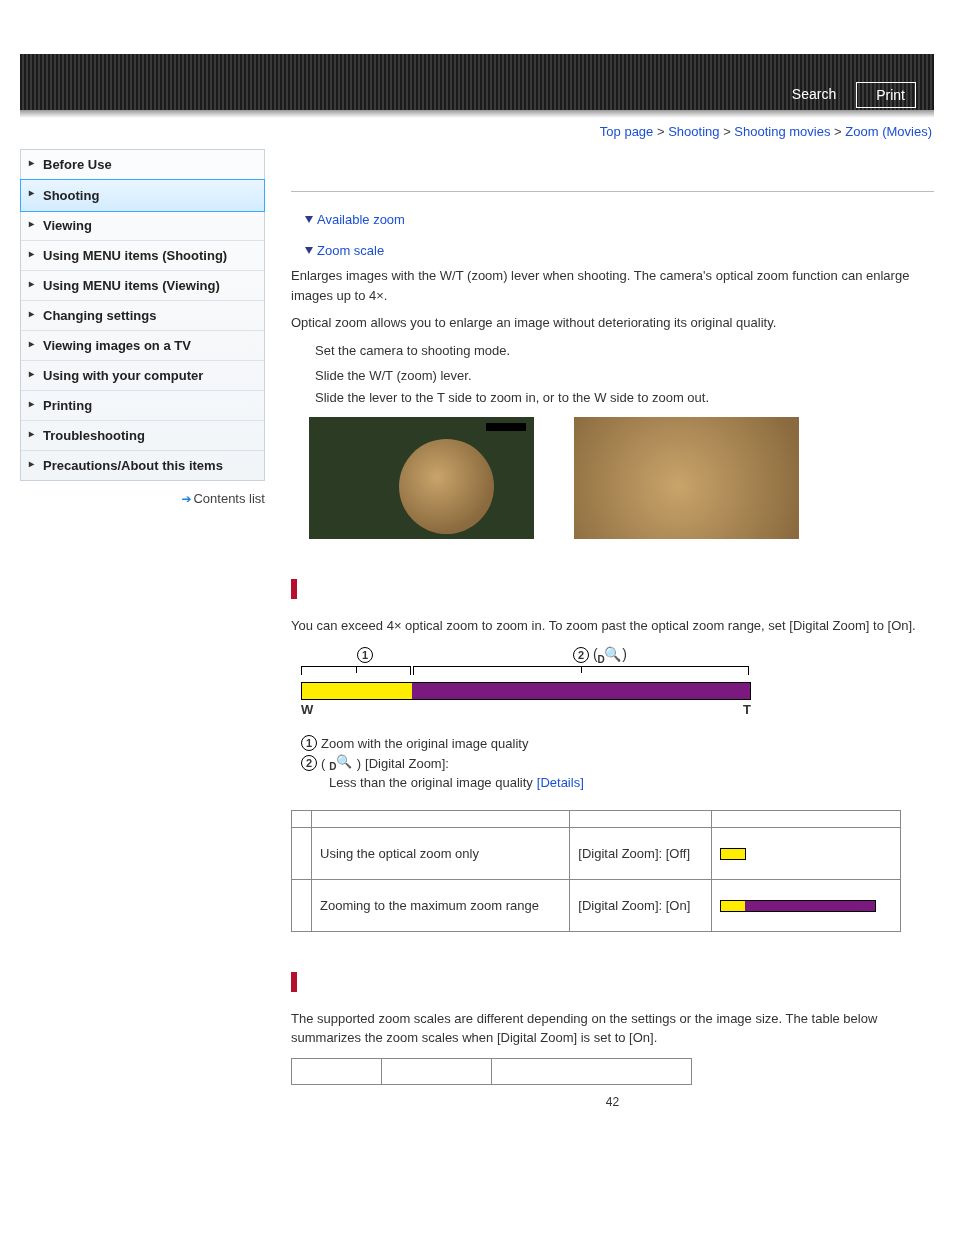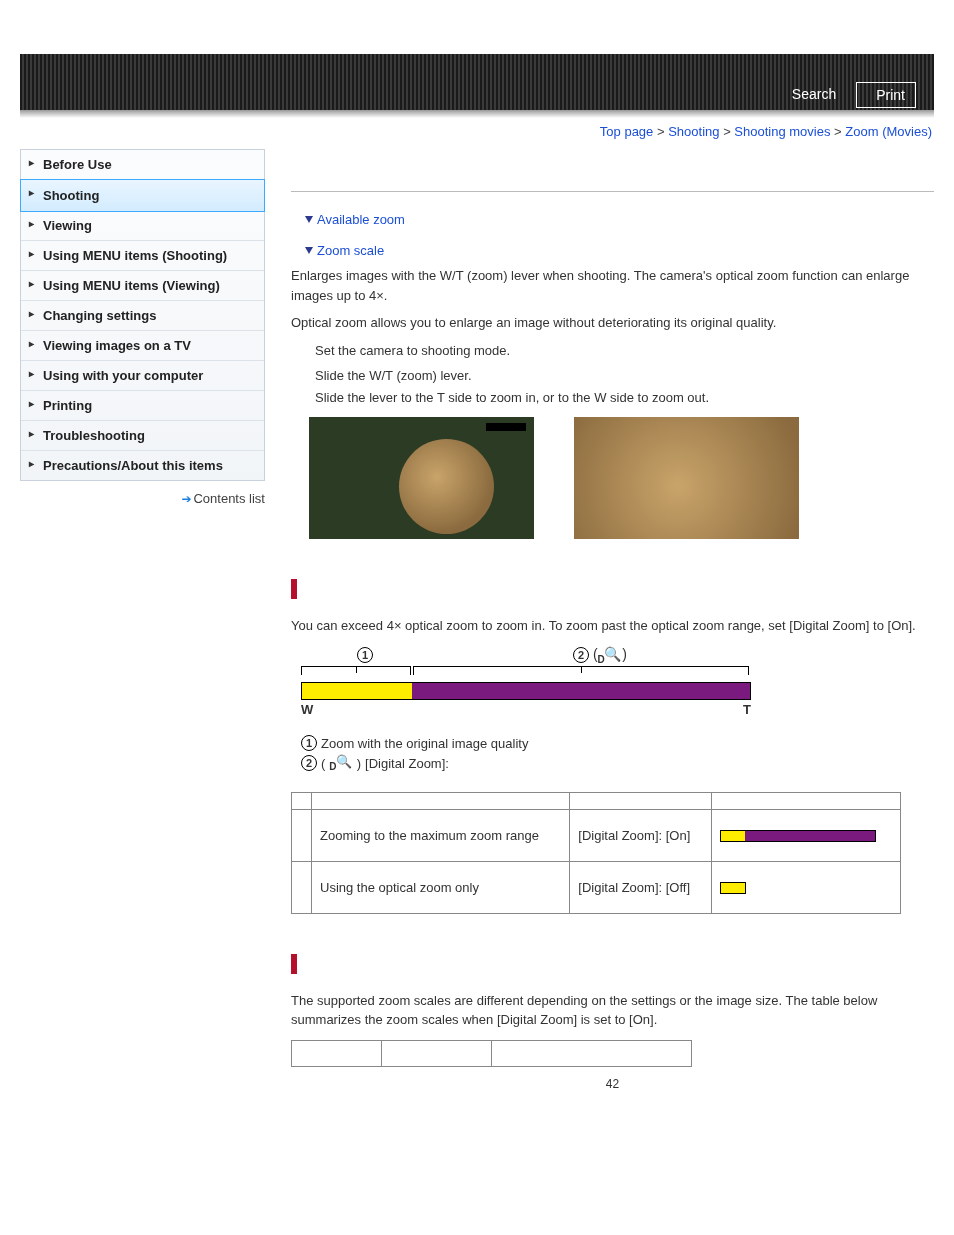--- a/index.html
+++ b/index.html
@@ -185,45 +185,49 @@
       <div class="legend">
         <div class="legend-row">
           <span class="circnum">1</span>
           <span>Zoom with the original image quality</span>
         </div>
         <div class="legend-row">
           <span class="circnum">2</span>
           (<span class="dq"><span class="d">D</span>🔍</span>)
           <span> [Digital Zoom]:</span>
         </div>
+        <div class="legend-row indent">
+          <span>Less than the original image quality </span>
+          <a href="#">[Details]</a>
+        </div>
       </div>
 
       <table class="zt">
         <tbody>
             <tr>
               <th style="width:20px;"></th>
               <th></th>
               <th></th>
               <th></th>
             </tr>
         <tr>
           <td></td>
+          <td>Using the optical zoom only</td>
+          <td>[Digital Zoom]: [Off]</td>
+          <td><span class="minibar">
+                  <span class="y"></span>
+                </span></td>
+        </tr>
+        <tr>
+          <td></td>
           <td>Zooming to the maximum zoom range</td>
           <td>[Digital Zoom]: [On]</td>
           <td><span class="minibar">
                   <span class="y"></span>
                   <span class="p" style="width:130px;"></span>
-                </span></td>
-        </tr>
-        <tr>
-          <td></td>
-          <td>Using the optical zoom only</td>
-          <td>[Digital Zoom]: [Off]</td>
-          <td><span class="minibar">
-                  <span class="y"></span>
                 </span></td>
         </tr>
       </tbody>
         </table>
 
       <span class="secmark"></span>
       <p class="bodytxt">The supported zoom scales are different depending on the settings or the image size. The table below summarizes the zoom scales when [Digital Zoom] is set to [On].</p>
 
       <table class="scales">
         <tbody>

